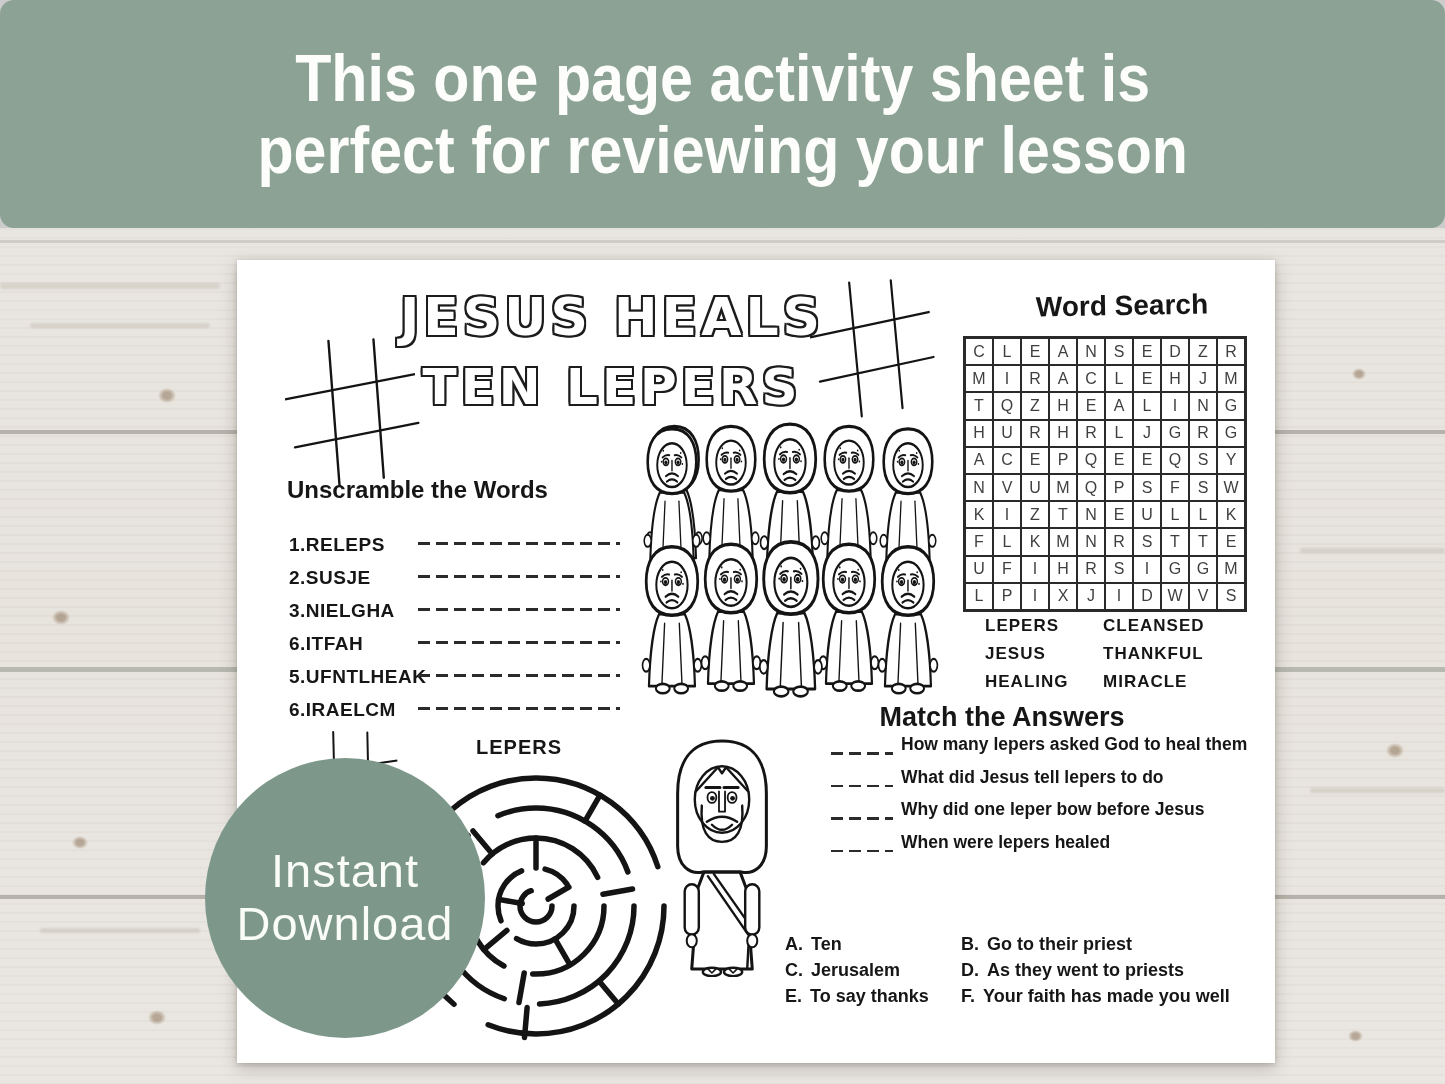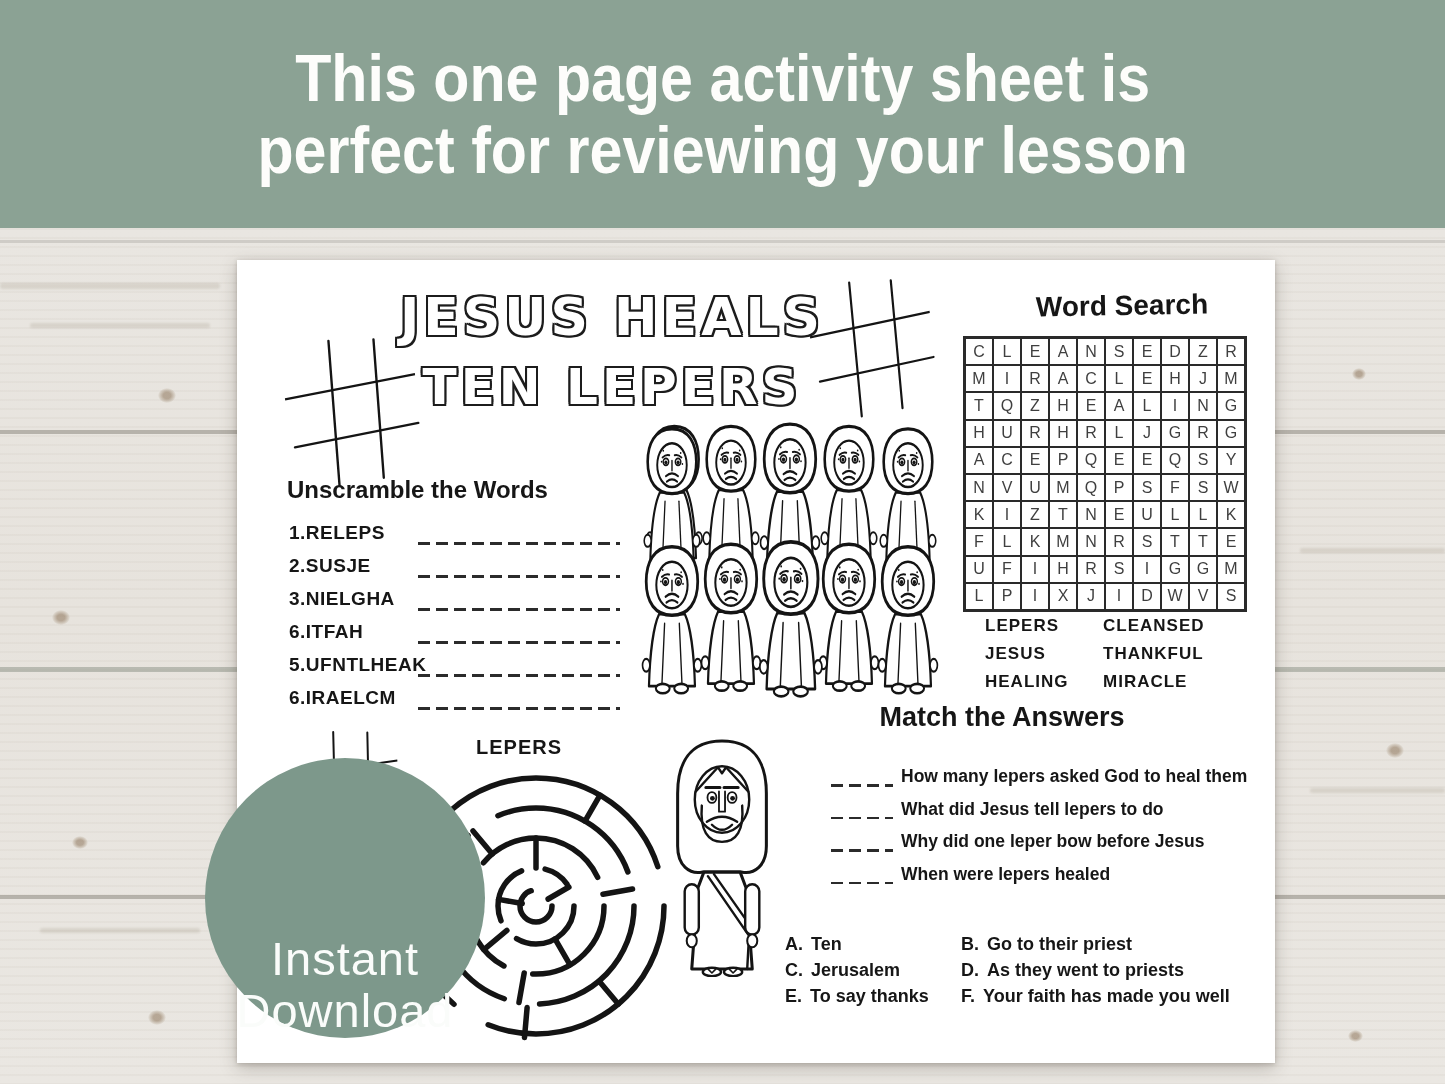--- a/index.html
+++ b/index.html
@@ -1,21 +1,21 @@
 <!DOCTYPE html>
 <html><head>
 <meta charset="utf-8">
 <style>
   html,body{margin:0;padding:0;background:#ccc;}
   .stage{position:relative;width:1445px;height:1084px;overflow:hidden;
          font-family:"Liberation Sans","DejaVu Sans",sans-serif;}
 
   
   .banner{position:absolute;left:0;top:0;width:1445px;height:228px;
-          display:flex;flex-direction:column;align-items:center;justify-content:center;}
+          display:flex;flex-direction:column;align-items:center;justify-content:center;border-radius:14px;}
   .banner-line{color:#fdfdfb;font-weight:700;font-size:61px;line-height:72px;
                letter-spacing:0px;transform:scale(0.97,1.08);white-space:nowrap;}
 
   
   .wood{position:absolute;left:0;top:228px;width:1445px;height:856px;
         background:
           repeating-linear-gradient(180deg, rgba(150,138,120,0.06) 0 2px, rgba(0,0,0,0) 2px 9px),
           linear-gradient(180deg,#e9e6e1 0%,#e7e3dd 45%,#eae7e2 100%);}
   .seam{position:absolute;left:0;width:100%;background:rgba(140,136,128,0.55);}
   .seam.faint{background:rgba(150,146,138,0.30);}
@@ -49,46 +49,46 @@
   .ws-cell{border:1px solid #2a2a2a;display:flex;align-items:center;justify-content:center;
            font-size:16px;color:#3f3f3f;font-family:"Liberation Sans",sans-serif;}
   .ws-words{position:absolute;top:352px;font-size:17px;font-weight:700;letter-spacing:1px;line-height:28px;}
   .ws-words.c1{left:748px;}
   .ws-words.c2{left:866px;}
 
   
   .unsc-heading{position:absolute;left:50px;top:216px;font-size:24px;font-weight:700;}
   .unsc-list{position:absolute;left:50px;top:258px;width:345px;}
   .unsc-row{position:relative;height:33px;}
-  .unsc-word{position:absolute;left:2px;top:4px;font-size:19px;font-weight:700;letter-spacing:0.5px;}
+  .unsc-word{position:absolute;left:2px;top:16px;font-size:19px;font-weight:700;letter-spacing:0.5px;}
   .dash{background:repeating-linear-gradient(90deg,#2b2b2b 0 12px, rgba(0,0,0,0) 12px 18px);height:2.5px;}
   .unsc-blank{position:absolute;left:131px;top:24px;width:202px;}
 
   
   .lepers-svg{position:absolute;left:400px;top:162px;width:310px;height:278px;}
   .maze-label{position:absolute;left:221px;top:476px;width:122px;text-align:center;
               font-size:20px;font-weight:700;letter-spacing:1px;}
   .maze-svg{position:absolute;left:159px;top:506px;width:280px;height:280px;}
   .jesus-svg{position:absolute;left:424px;top:475px;width:122px;height:242px;}
 
   
   .match-heading{position:absolute;left:600px;top:442px;width:330px;text-align:center;
                  font-size:27px;font-weight:700;}
-  .q-list{position:absolute;left:590px;top:504px;width:440px;}
+  .q-list{position:absolute;left:590px;top:472px;width:440px;}
   .q-row{position:relative;height:32.5px;}
   .q-blank{position:absolute;left:4px;top:20px;width:62px;}
   .q-text{position:absolute;left:74px;top:2px;font-size:17.5px;font-weight:600;white-space:nowrap;}
   .ans-grid{position:absolute;left:548px;top:674px;width:482px;
             display:grid;grid-template-columns:176px auto;row-gap:0;}
   .ans-item{font-size:18px;font-weight:700;white-space:nowrap;height:26px;}
   .ans-letter{margin-right:8px;}
 
   
   .badge{position:absolute;left:205px;top:758px;width:280px;height:280px;border-radius:50%;
-         display:flex;flex-direction:column;align-items:center;justify-content:flex-end;
+         display:flex;flex-direction:column;align-items:center;justify-content:center;
          line-height:1.12;}
   .badge div{color:#fafcfa;font-size:47px;font-weight:400;letter-spacing:1px;
              font-family:"Liberation Sans",sans-serif;}
 
   .lineart{stroke:#141414;fill:none;stroke-linecap:round;stroke-linejoin:round;}
   .fillwhite{fill:#ffffff;}
 </style>
 </head>
 <body>
 

